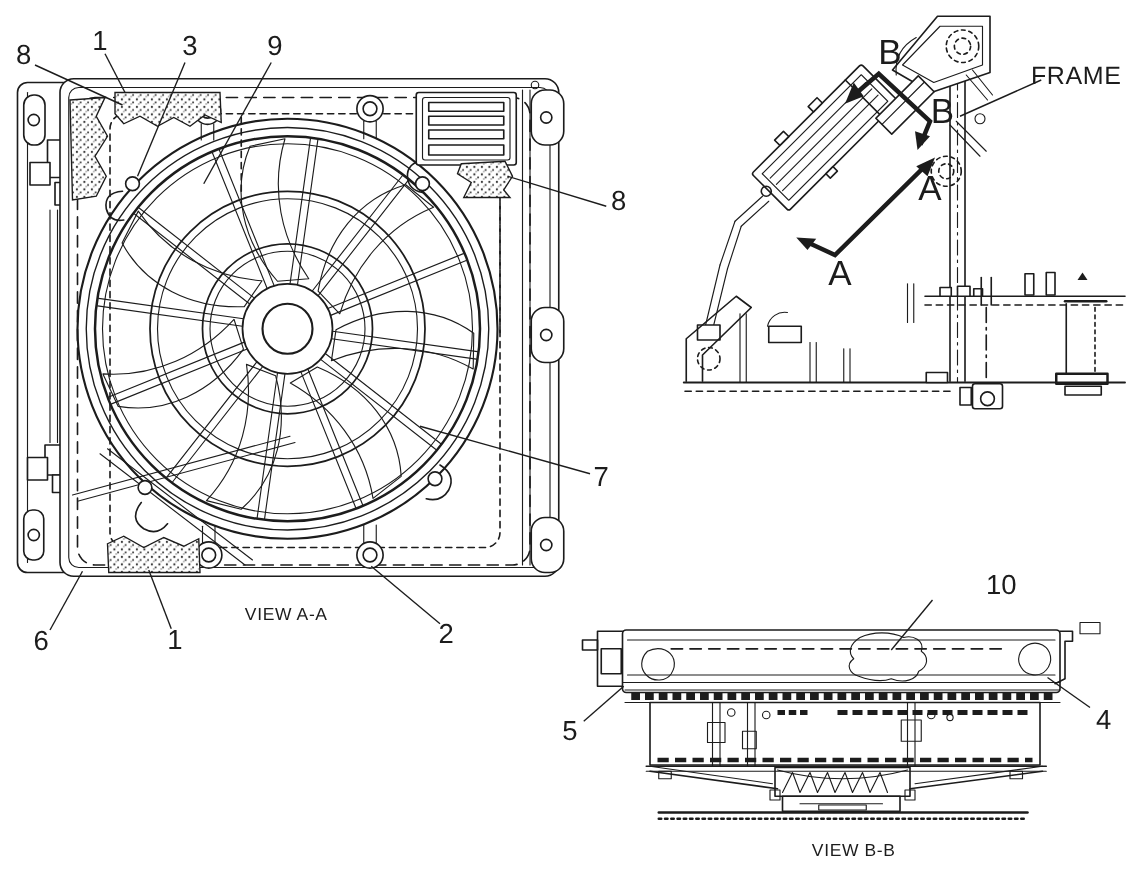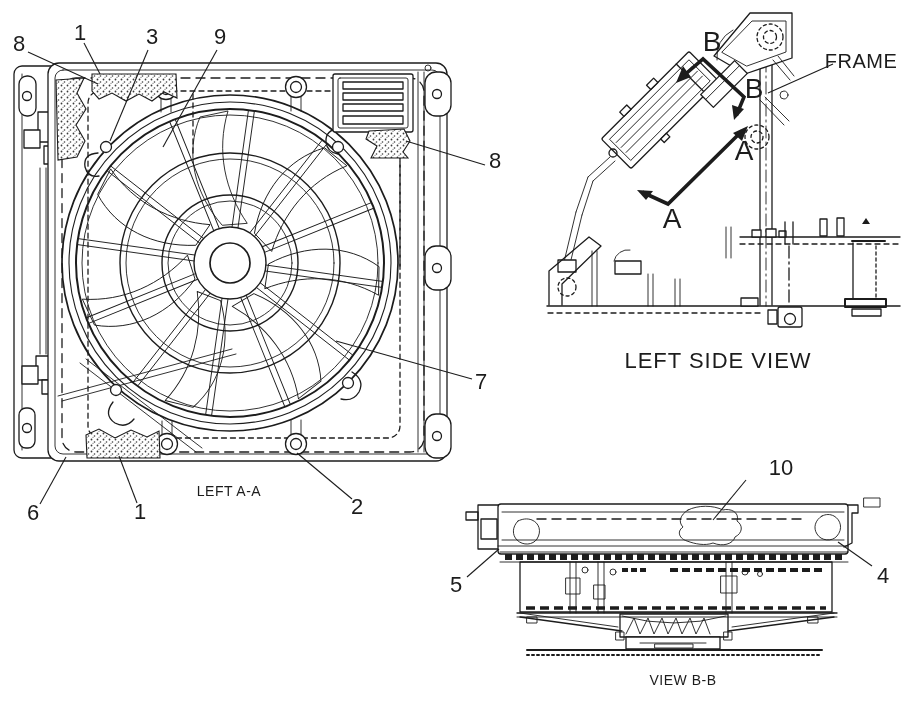--- a/index.html
+++ b/index.html
@@ -395,20 +395,19 @@
   <span class="lbl callout" style="left:357px;top:507px">2</span>
   <span class="lbl callout" style="left:33px;top:513px">6</span>
   <span class="lbl callout" style="left:140px;top:512px">1</span>
 
   <span class="lbl sect" style="left:712px;top:42px">B</span>
   <span class="lbl sect" style="left:754px;top:89px">B</span>
   <span class="lbl sect" style="left:744px;top:151px">A</span>
   <span class="lbl sect" style="left:672px;top:219px">A</span>
   <span class="lbl frame-lbl" style="left:861px;top:61px">FRAME</span>
 
-  <span class="lbl callout" style="left:781px;top:468px">10</span>
+  <span class="lbl callout" style="left:801px;top:468px">10</span>
   <span class="lbl callout" style="left:456px;top:585px">5</span>
   <span class="lbl callout" style="left:883px;top:576px">4</span>
 
-  <span class="lbl cap" style="left:229px;top:491px">LEFT A-A</span>
-  <span class="lbl cap-lg" style="left:718px;top:361px">LEFT SIDE VIEW</span>
+  <span class="lbl cap" style="left:229px;top:491px">VIEW A-A</span>
   <span class="lbl cap" style="left:683px;top:680px">VIEW B-B</span>
 </div>
 
 </body></html>

